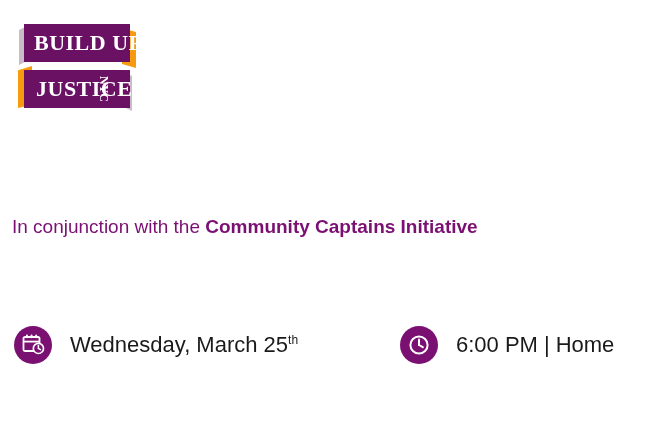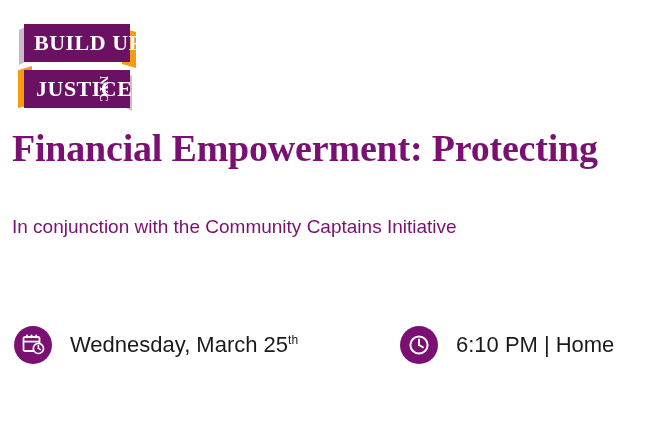--- a/index.html
+++ b/index.html
@@ -147,21 +147,21 @@
     position: absolute;
     left: 12px;
     top: 215px;
     font-size: 19px;
     line-height: 24px;
     color: #7B1073;
     font-family: "Liberation Sans", sans-serif;
     white-space: nowrap;
   }
   .subtitle-strong {
-    font-weight: normal;
+    font-weight: bold;
   }
 
   
   .divider {
     position: absolute;
     left: 0;
     top: 265px;
     width: 660px;
     height: 45px;
   }
@@ -223,21 +223,20 @@
     <div class="logo-edge edge-top"></div>
     <div class="logo-edge edge-bottom"></div>
     <div class="logo-bar logo-bar-top"></div>
     <div class="logo-bar logo-bar-bottom"></div>
     <div class="logo-text logo-text-build">BUILD UP</div>
     <div class="logo-text logo-text-justice">JUSTICE</div>
     <div class="logo-text logo-text-nyc">NYC</div>
   </div>
 
   <div class="title">
-    <span class="title-line">Financial Empowerment: Protecting</span>
   </div>
 
   <div class="subtitle"><span>In conjunction with the </span><span class="subtitle-strong">Community Captains Initiative</span></div>
 
   <div class="divider">
     
     
     
   </div>
 
@@ -260,18 +259,18 @@
     </div>
 
     <div class="detail-item detail-time">
       <span class="icon-circle">
         <svg width="24" height="24" viewBox="0 0 24 24" aria-hidden="true">
           <circle cx="12" cy="12" r="8.6" fill="none" stroke="#ffffff" stroke-width="2"></circle>
           <line x1="12" y1="6.6" x2="12" y2="12" stroke="#ffffff" stroke-width="2" stroke-linecap="round"></line>
           <line x1="12" y1="12" x2="15.8" y2="14.2" stroke="#ffffff" stroke-width="2" stroke-linecap="round"></line>
         </svg>
       </span>
-      <span class="detail-label"><span>6:10 PM</span><span class="sep">|</span><span>Home</span></span>
+      <span class="detail-label"><span>6:00 PM</span><span class="sep">|</span><span>Home</span></span>
     </div>
 
   </div>
 
 </div>
 
 </body></html>

